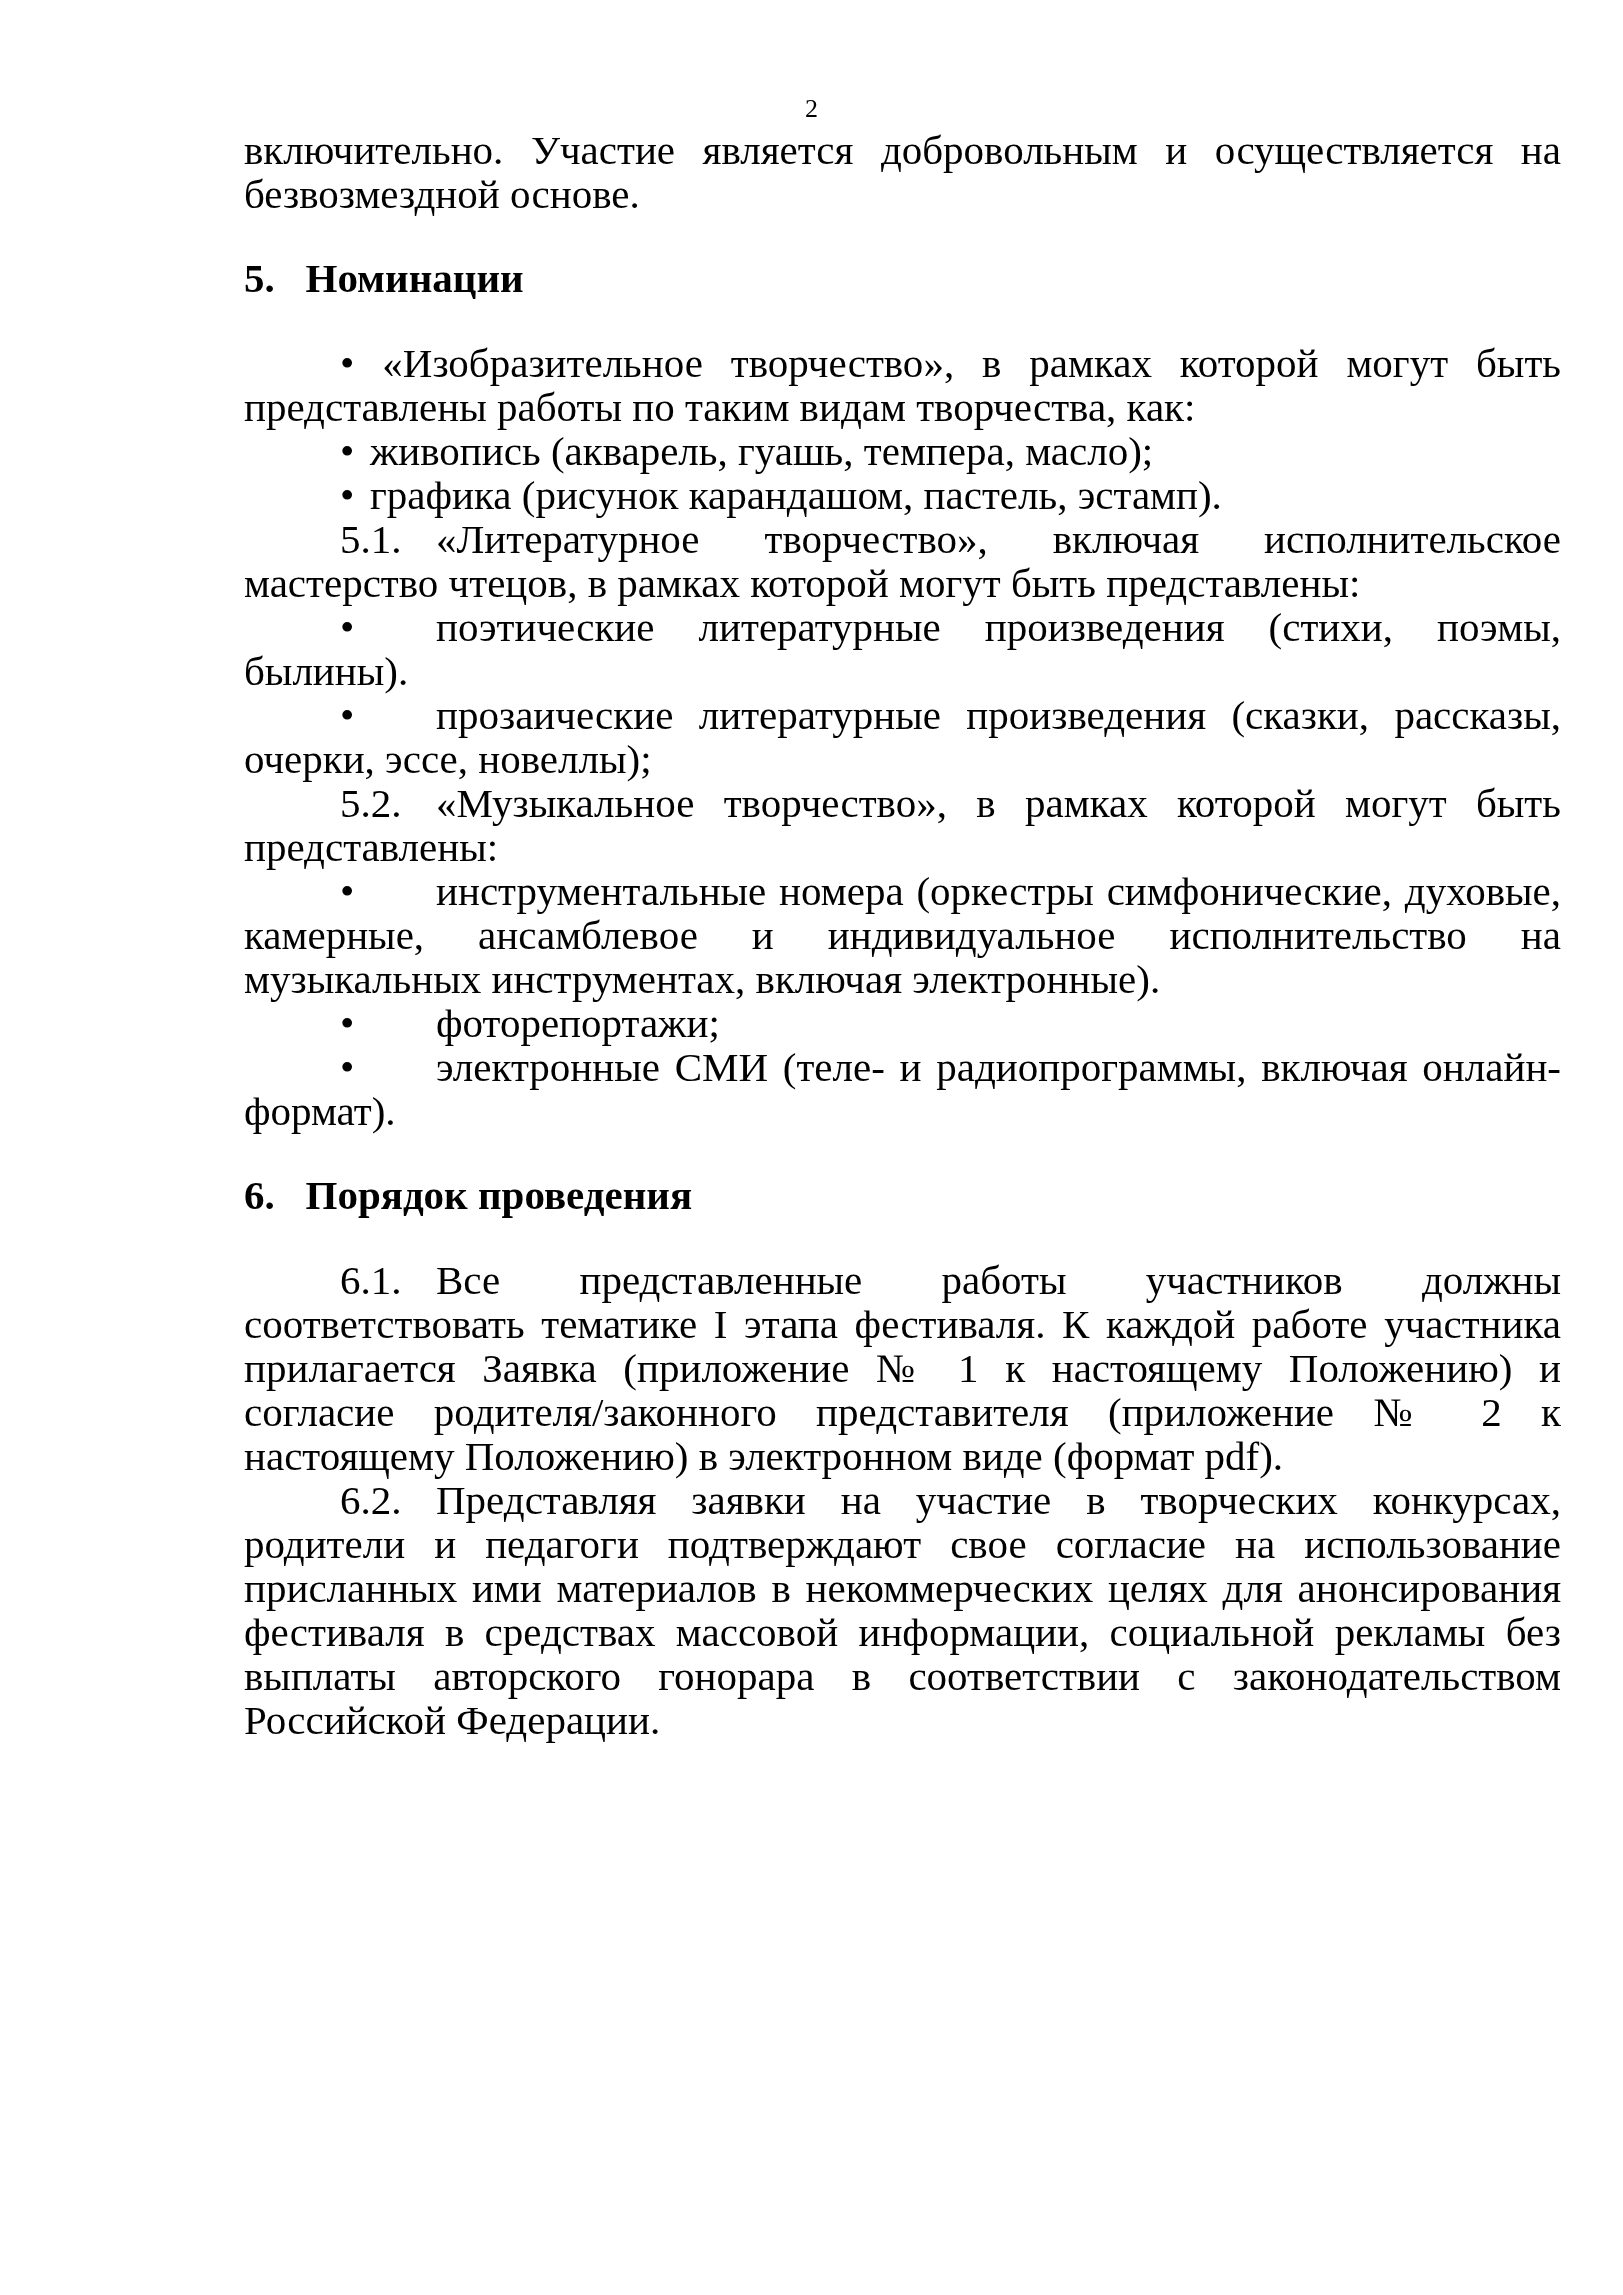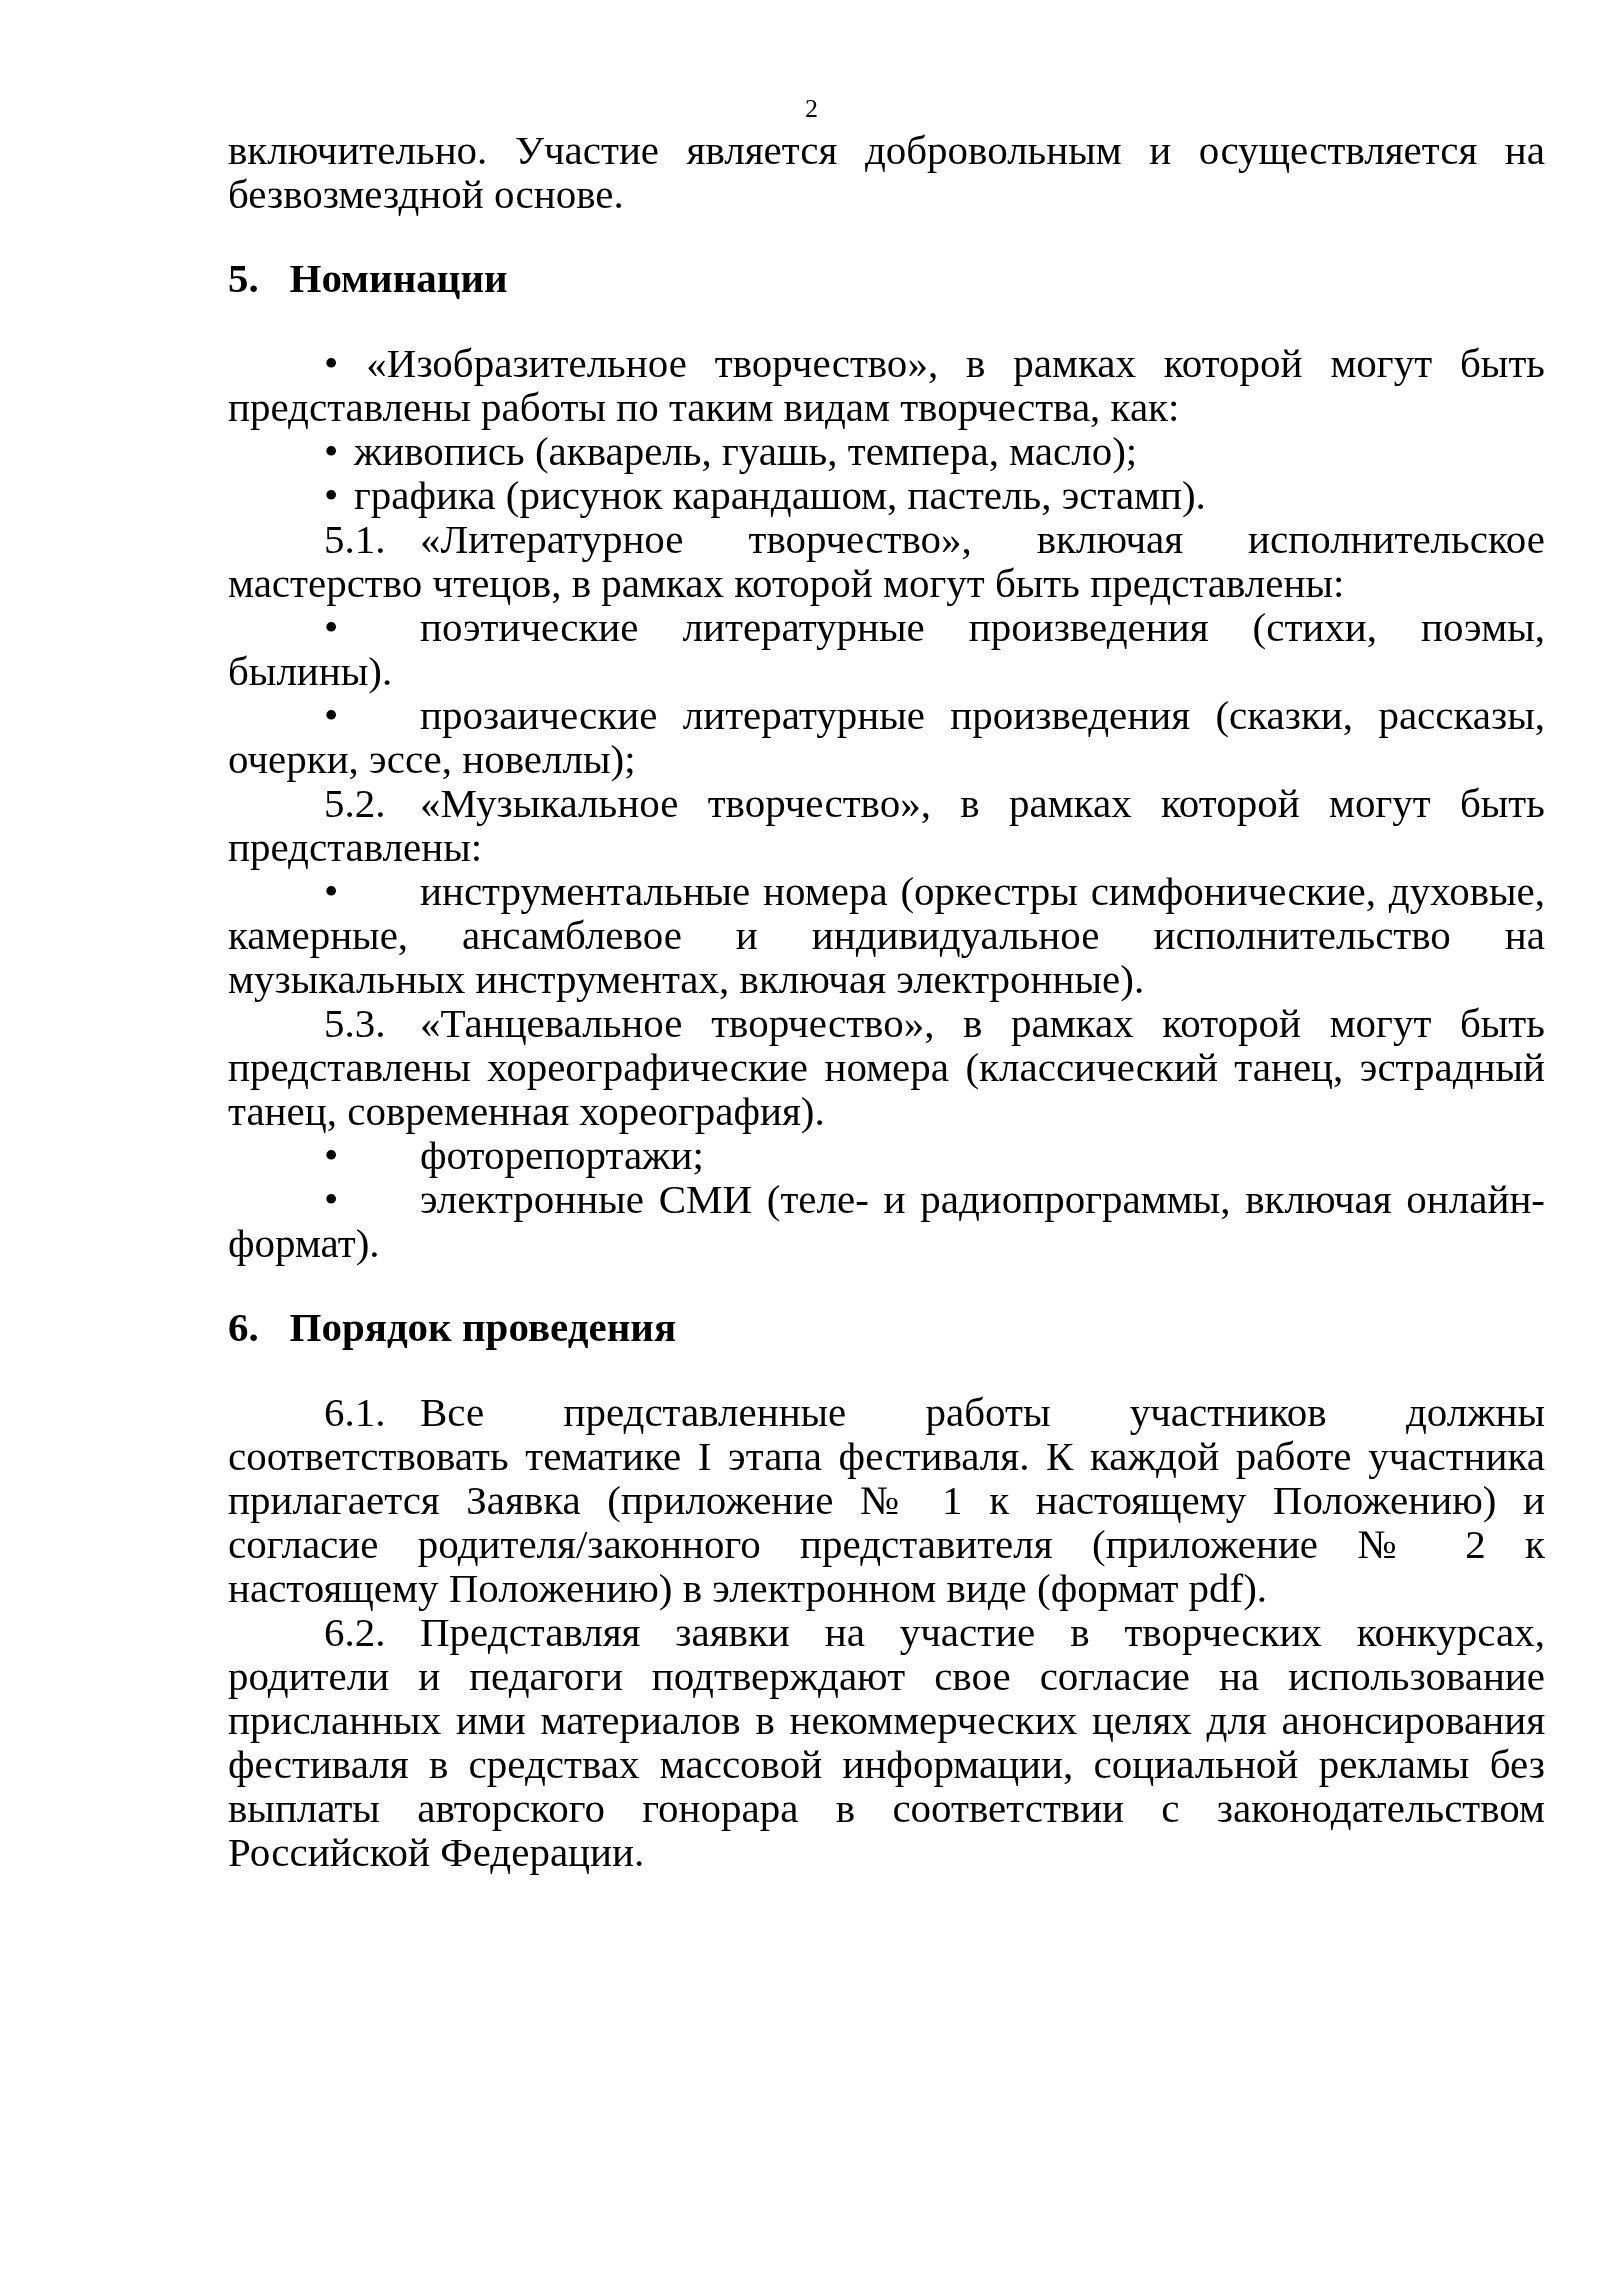--- a/index.html
+++ b/index.html
@@ -8,21 +8,21 @@
     position: absolute; left: 0; top: 0; width: 1623px; height: 2295px;
     background: #ffffff; color: #000000;
     font-family: "Liberation Serif", "DejaVu Serif", serif;
     font-size: 41px;
   }
   .page-number {
     position: absolute; top: 92px; left: 0; width: 1623px; text-align: center;
     font-size: 26px; line-height: 33px;
   }
   .content {
-    position: absolute; left: 228px; top: 128px; width: 1317px;
+    position: absolute; left: 244px; top: 128px; width: 1317px;
     line-height: 44px;
   }
   .p { text-align: justify; text-align-last: left; margin: 0; }
   .indent-num { text-indent: 96px; }
   .num { display: inline-block; width: 96px; text-indent: 0; }
   .heading {
     text-align: left; font-weight: bold; margin: 0;
   }
   .gap-before-h { margin-top: 40px; }
   .gap-after-h { margin-top: 41px; }
@@ -67,23 +67,20 @@
       <span class="dot">•</span><span>прозаические литературные произведения (сказки, рассказы, очерки, эссе, новеллы);</span>
     </p>
 
     <p class="p indent-num">
       <span class="num">5.2.</span><span>«</span><b>Музыкальное творчество</b><span>»</span><span>, в рамках которой могут быть представлены:</span>
     </p>
     <p class="p bullet-wide">
       <span class="dot">•</span><span>инструментальные номера (оркестры симфонические, духовые, камерные, ансамблевое и индивидуальное исполнительство на музыкальных инструментах, включая электронные).</span>
     </p>
 
-    <p class="p indent-num">
-      <span class="num">5.3.</span><span>«</span><b>Танцевальное творчество</b><span>»</span><span>, в рамках которой могут быть представлены хореографические номера (классический танец, эстрадный танец, современная хореография).</span>
-    </p>
 
     <p class="p bullet-wide">
       <span class="dot">•</span><span>фоторепортажи;</span>
     </p>
     <p class="p bullet-wide">
       <span class="dot">•</span><span>электронные СМИ (теле- и радиопрограммы, включая онлайн-формат).</span>
     </p>
 
     <p class="heading gap-before-h">
       <span>6.</span>&nbsp;&nbsp;&nbsp;<span>Порядок проведения</span>

